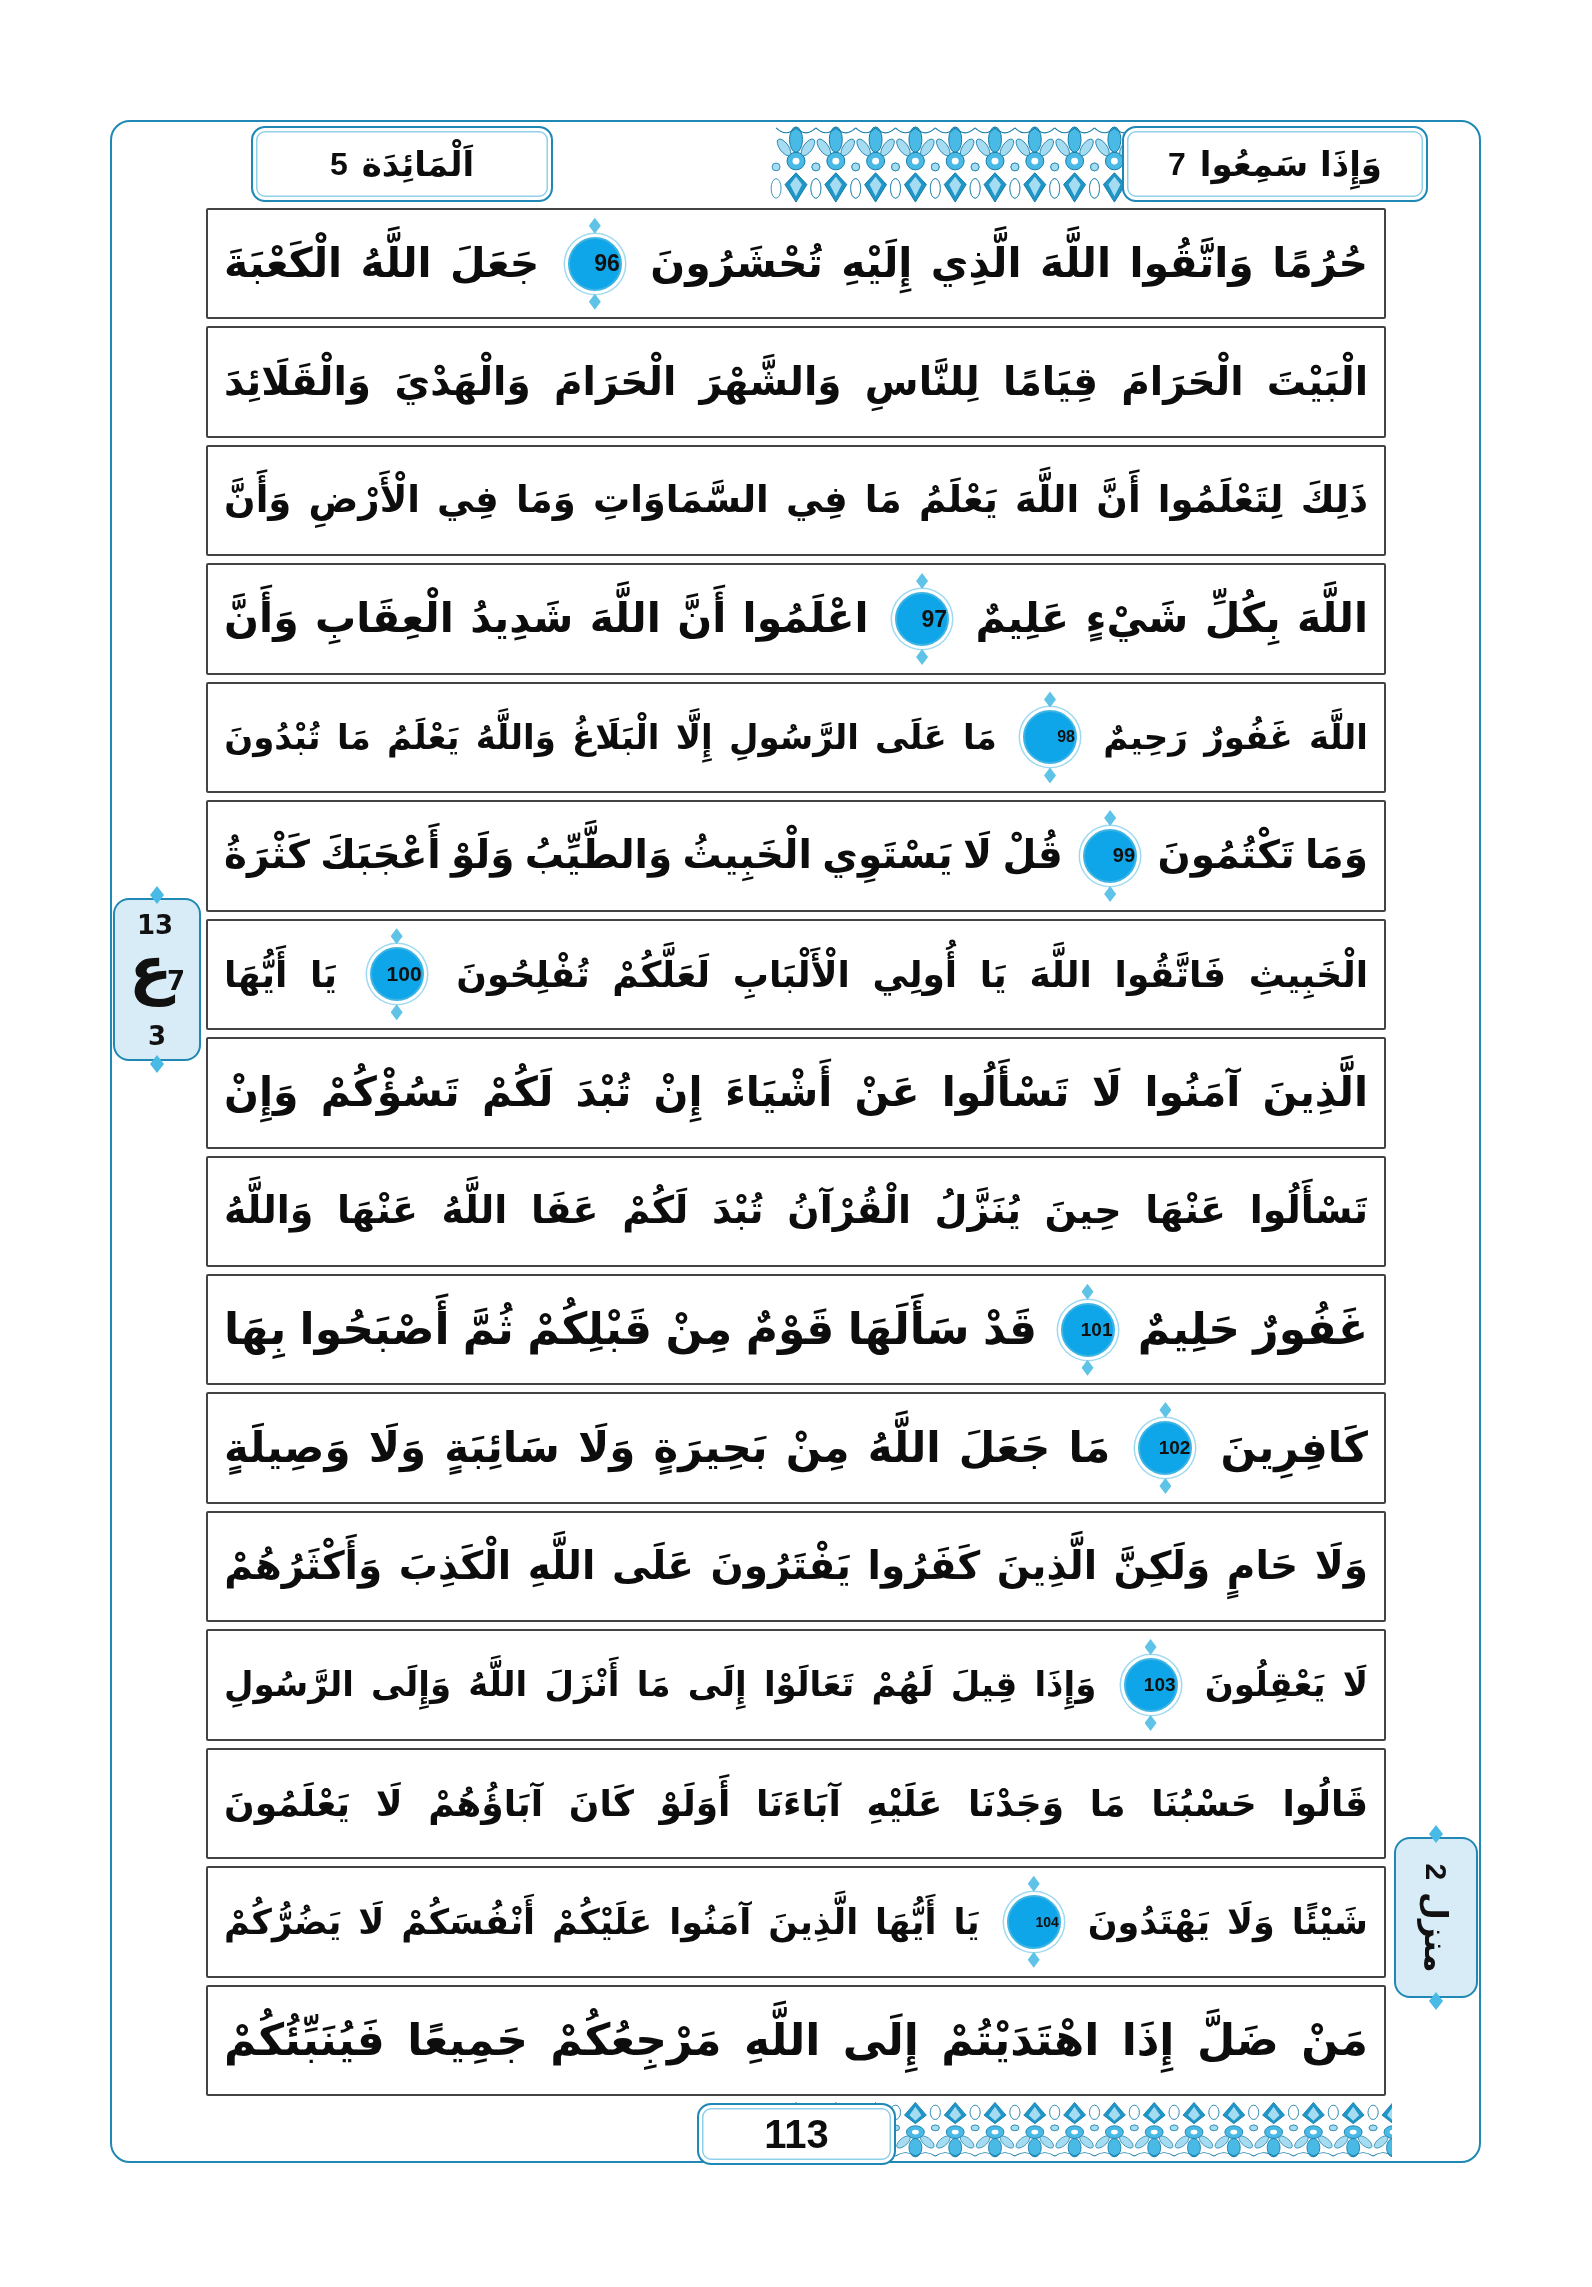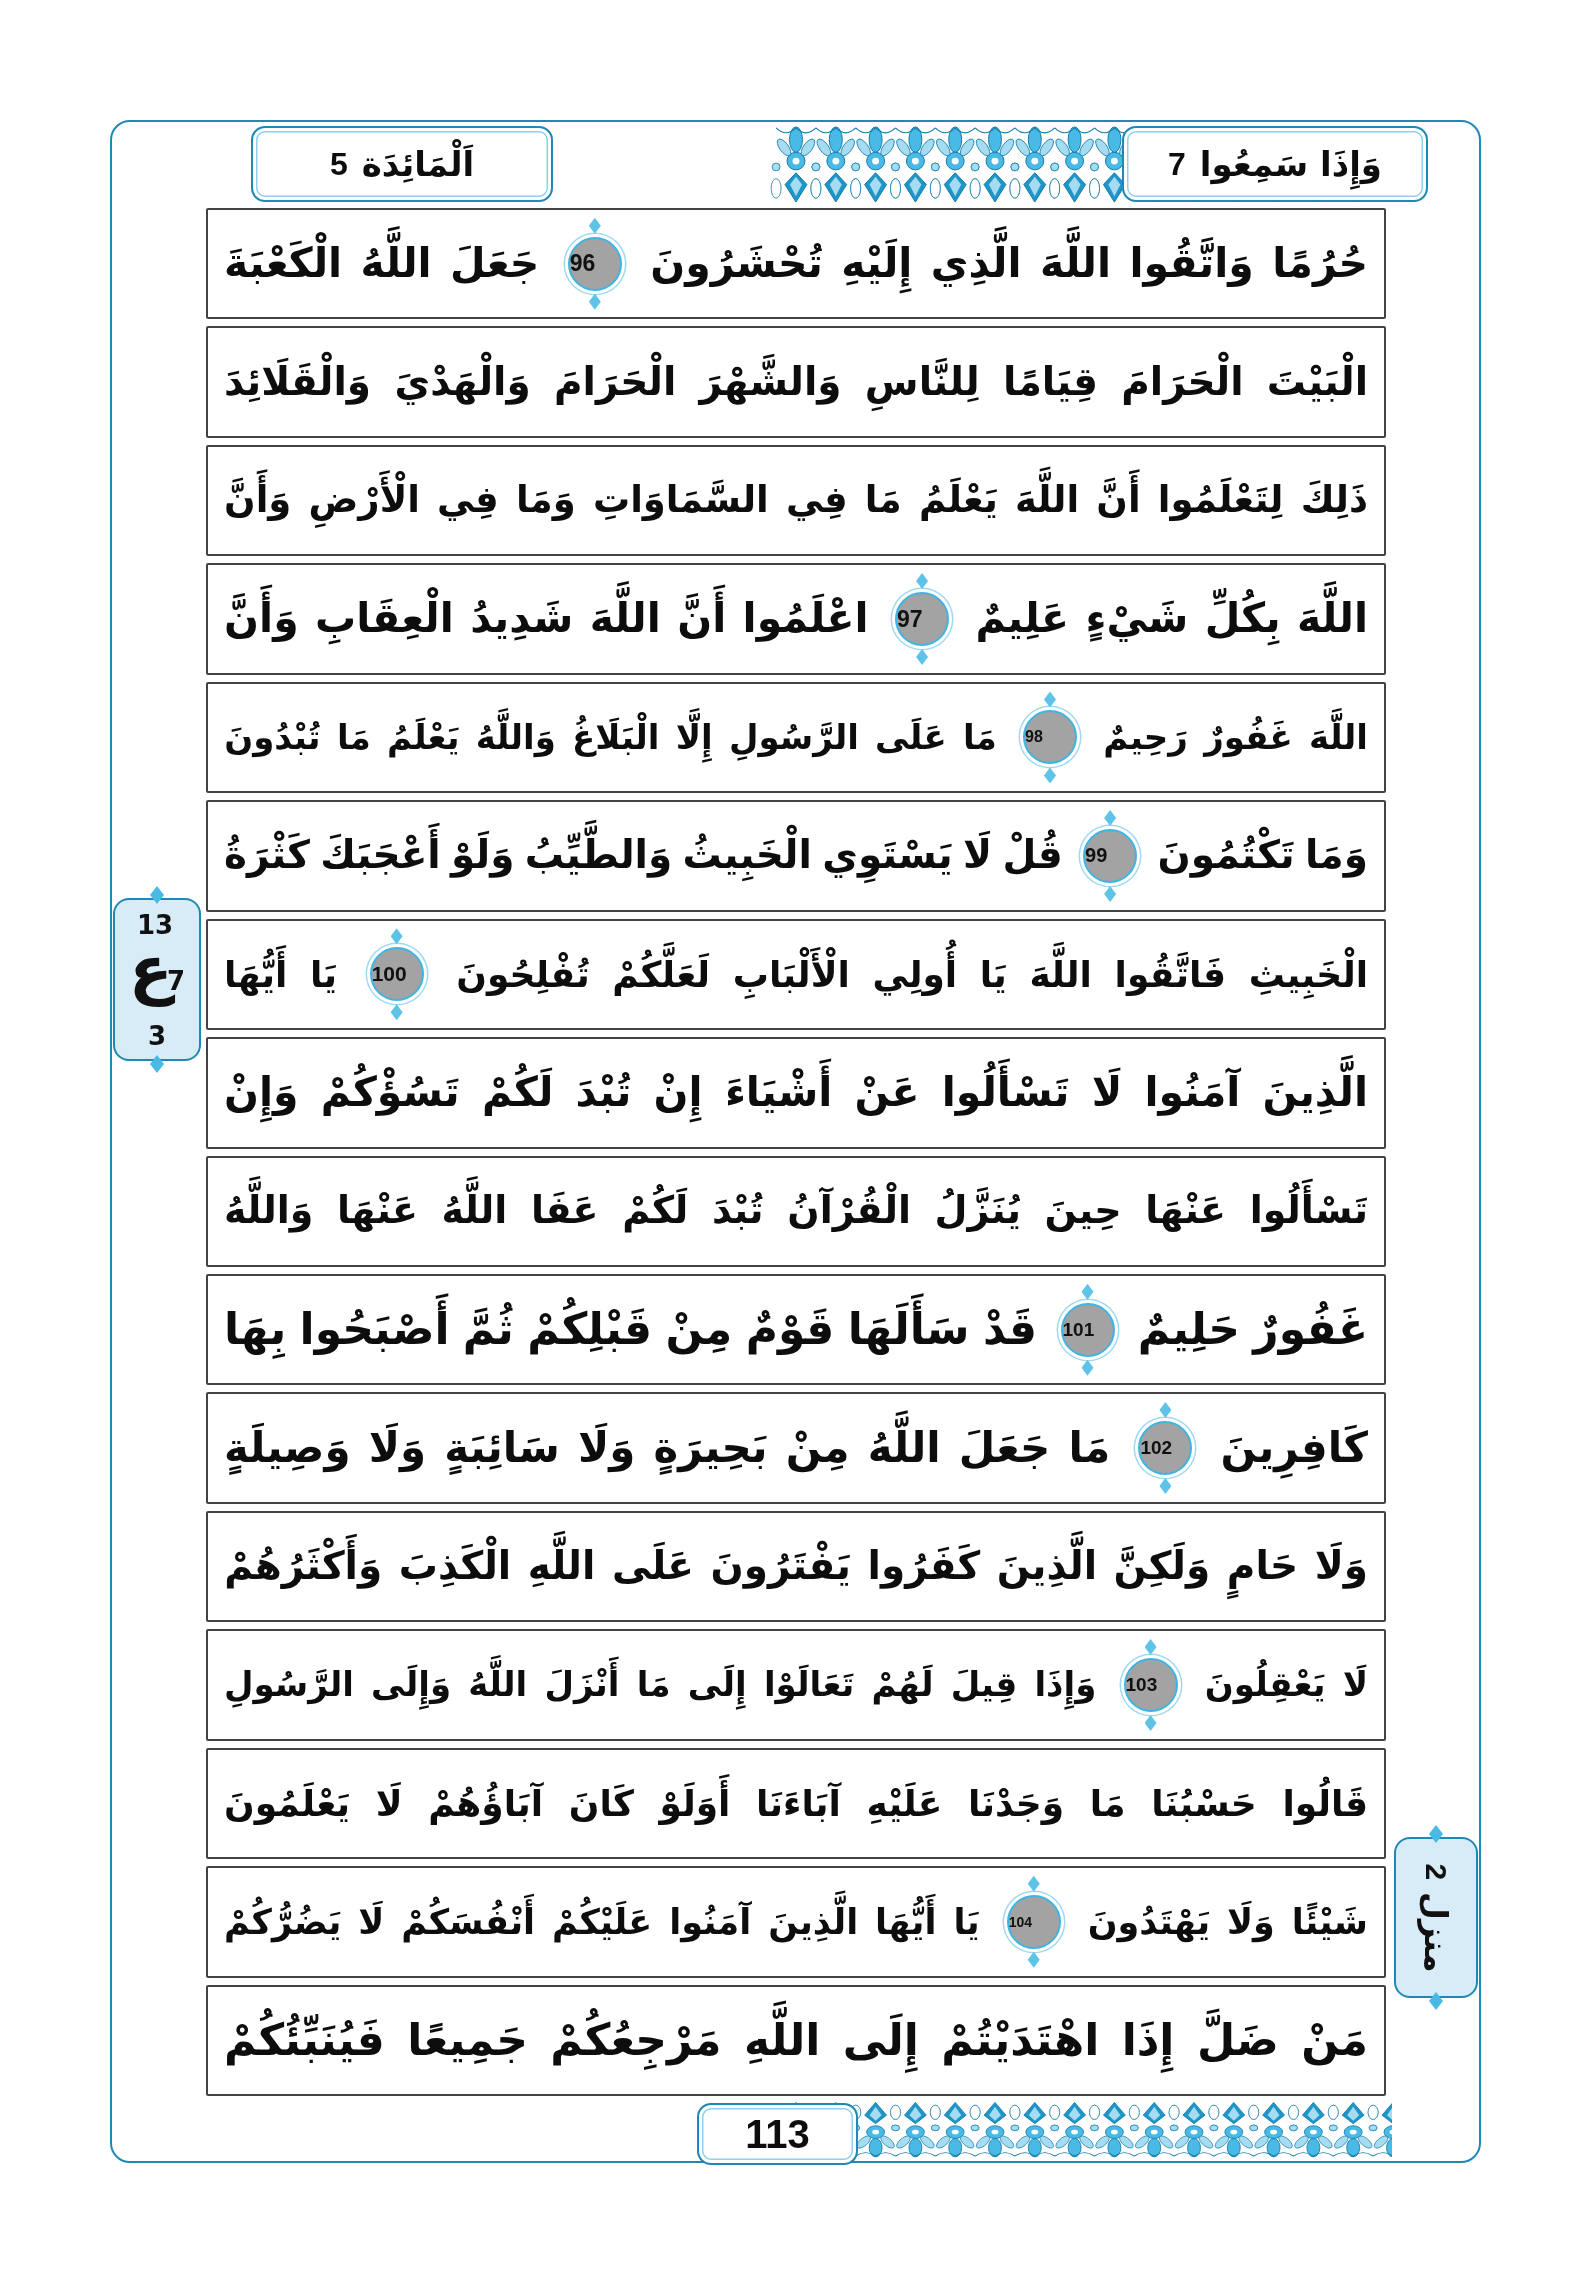--- a/index.html
+++ b/index.html
@@ -18,21 +18,21 @@
 
   
   .cartouche { position:absolute; z-index:4; background:#fff; border:2px solid #1f88b4;
                border-radius:14px; box-shadow: inset 0 0 0 3px #fff, inset 0 0 0 4.5px #8fd0ea;
                display:flex; align-items:center; justify-content:center; direction:rtl; gap:14px;
                color:#0d0d0d; }
   .cartouche .ar  { font-weight:bold; font-size:34px; line-height:1; }
   .cartouche .num { font-family:"Liberation Sans", sans-serif; font-size:32px; font-weight:bold; line-height:1; }
   #surah-cartouche { left:251px;  top:126px; width:302px; height:76px; }
   #juz-cartouche   { left:1122px; top:126px; width:306px; height:76px; }
-  #pagenum-cartouche { left:697px; top:2103px; width:161px; height:62px;
+  #pagenum-cartouche { left:697px; top:2103px; width:199px; height:62px;
                        font-family:"Liberation Sans", sans-serif; font-size:40px; font-weight:bold; }
 
   
   .side-marker { position:absolute; z-index:4; background:#d8ecf8; border:2px solid #1f88b4;
                  border-radius:16px; color:#111; }
   .side-marker::before, .side-marker::after { content:''; position:absolute; left:50%;
                  transform:translateX(-50%); width:14px; height:18px; background:#49b9e6;
                  clip-path:polygon(50% 0,100% 50%,50% 100%,0 50%); }
   .side-marker::before { top:-14px; } .side-marker::after { bottom:-14px; }
   #ruku-marker { left:113px; top:898px; width:88px; height:163px; }
@@ -50,22 +50,22 @@
   
   .text-area { position:absolute; left:206px; top:208px; width:1180px; height:1888px; z-index:3;
                display:flex; flex-direction:column; gap:7px; }
   .verse-line { flex:1 1 0; background:#fff; border:2px solid #434343; border-radius:2px;
                 display:flex; align-items:center; justify-content:space-between; direction:rtl;
                 padding:0 16px; color:#0d0d0d; font-weight:bold; overflow:visible; }
   .word { flex:0 0 auto; white-space:nowrap; line-height:1.15; }
 
   
   .marker { position:relative; flex:0 0 auto; width:54px; height:54px; border-radius:50%;
-            border:2.5px solid #3db4e2; background:#a3a3a3; display:flex; align-items:center;
-            justify-content:flex-end; margin:4px 10px;
+            border:2.5px solid #3db4e2; background:#0ea5e9; display:flex; align-items:center;
+            justify-content:flex-start; margin:4px 10px;
             box-shadow: 0 0 0 3px #fff, 0 0 0 4.5px #9fd9f0; }
   .marker::before, .marker::after { content:''; position:absolute; left:50%;
             transform:translateX(-50%); width:12px; height:16px; background:#5fc3e8;
             clip-path:polygon(50% 0,100% 50%,50% 100%,0 50%); }
   .marker::before { top:-21px; } .marker::after { bottom:-21px; }
   .marker-num { font-family:"Liberation Sans", sans-serif; font-weight:bold; color:#111; }
 </style>
 </head>
 <body>
 

